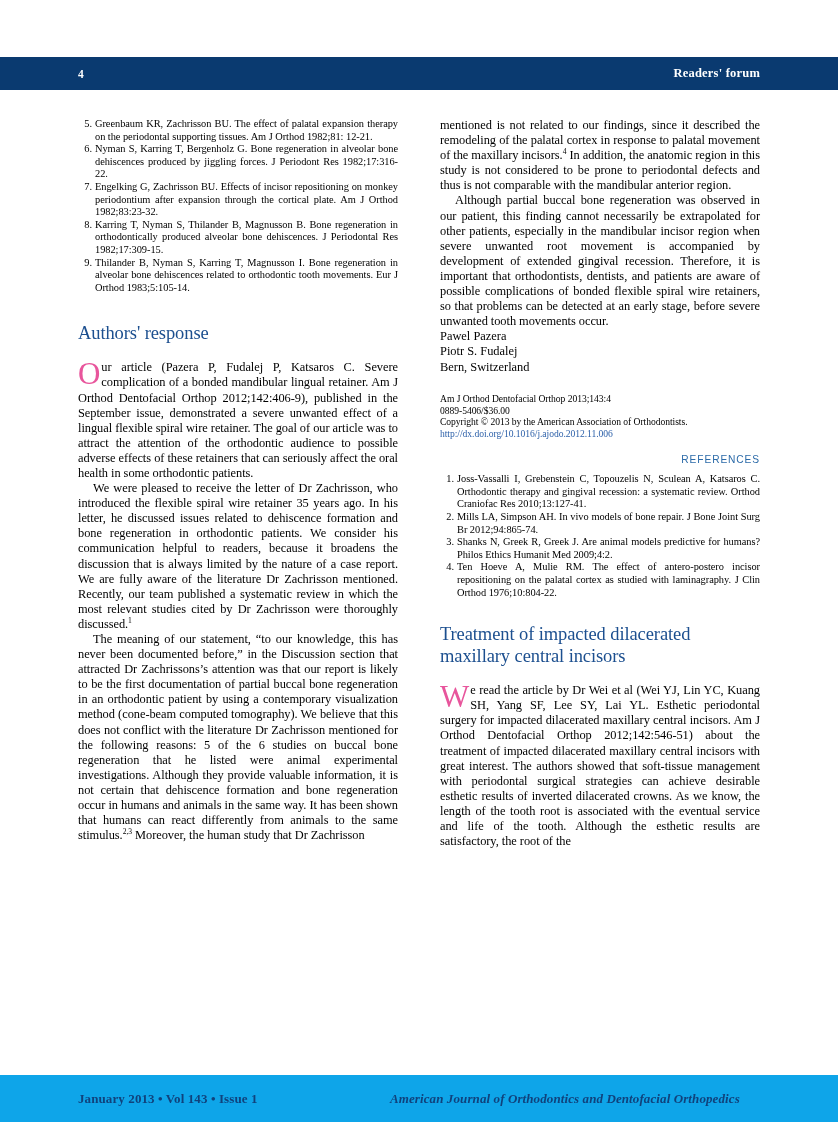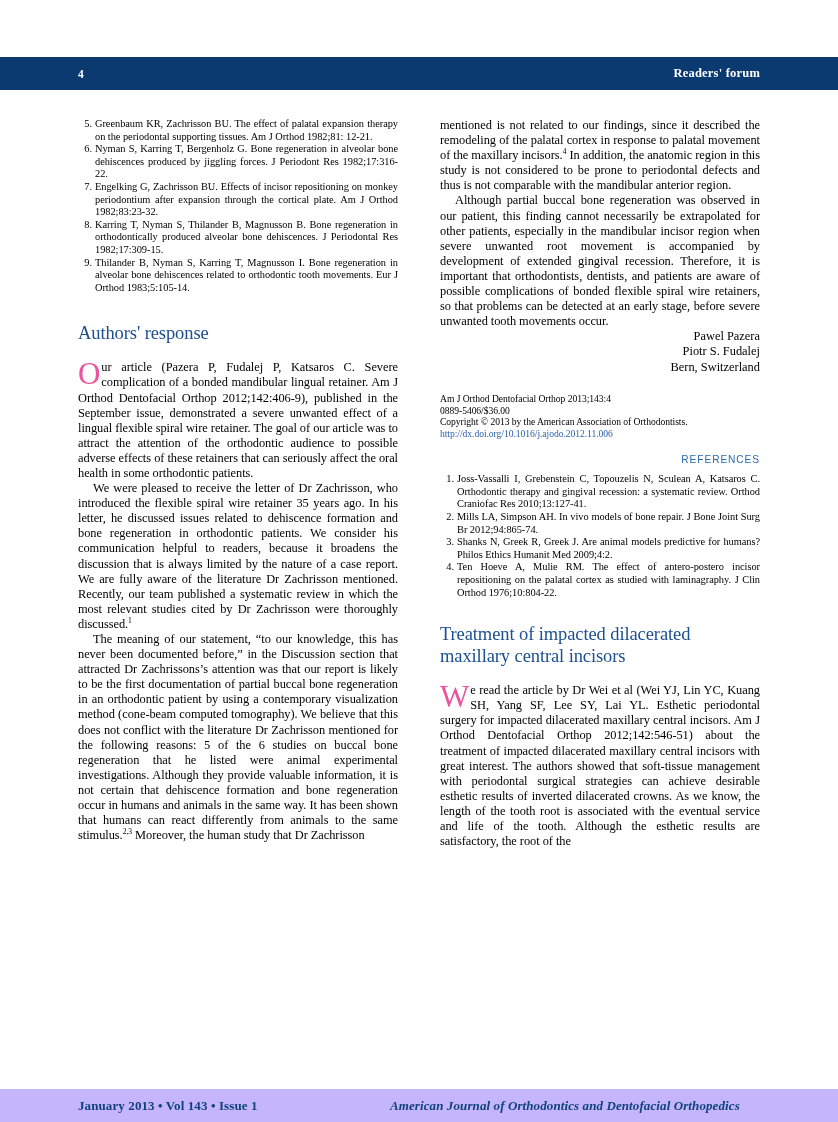--- a/index.html
+++ b/index.html
@@ -110,21 +110,21 @@
     color: #e8559c;
     font-size: 31px;
     line-height: 26px;
     padding-right: 1px;
     margin-top: 1px;
     font-family: "Liberation Serif", "DejaVu Serif", serif;
   }
 
   
   .signature {
-    text-align: right;
+    text-align: left;
     font-size: 12.4px;
     line-height: 15.1px;
     margin: 0;
   }
 
   
   .citation {
     font-size: 9.6px;
     line-height: 11.9px;
     margin: 0;
@@ -146,22 +146,22 @@
   .sp-8  { height: 8px; }
   .sp-14 { height: 14px; }
   .sp-16 { height: 16px; }
   .sp-18 { height: 18px; }
   .sp-24 { height: 24px; }
   .sp-28 { height: 28px; }
 
   
   .page-footer {
     position: absolute;
-    left: 0; bottom: 0; width: 838px; height: 33px;
-    background: #c4b5fd;
+    left: 0; bottom: 0; width: 838px; height: 47px;
+    background: #0ea5e9;
     display: flex; align-items: center;
   }
   .page-footer .issue-line {
     position: absolute;
     left: 78px;
     color: #10427c;
     font-size: 13px;
     font-weight: bold;
     letter-spacing: .1px;
   }

